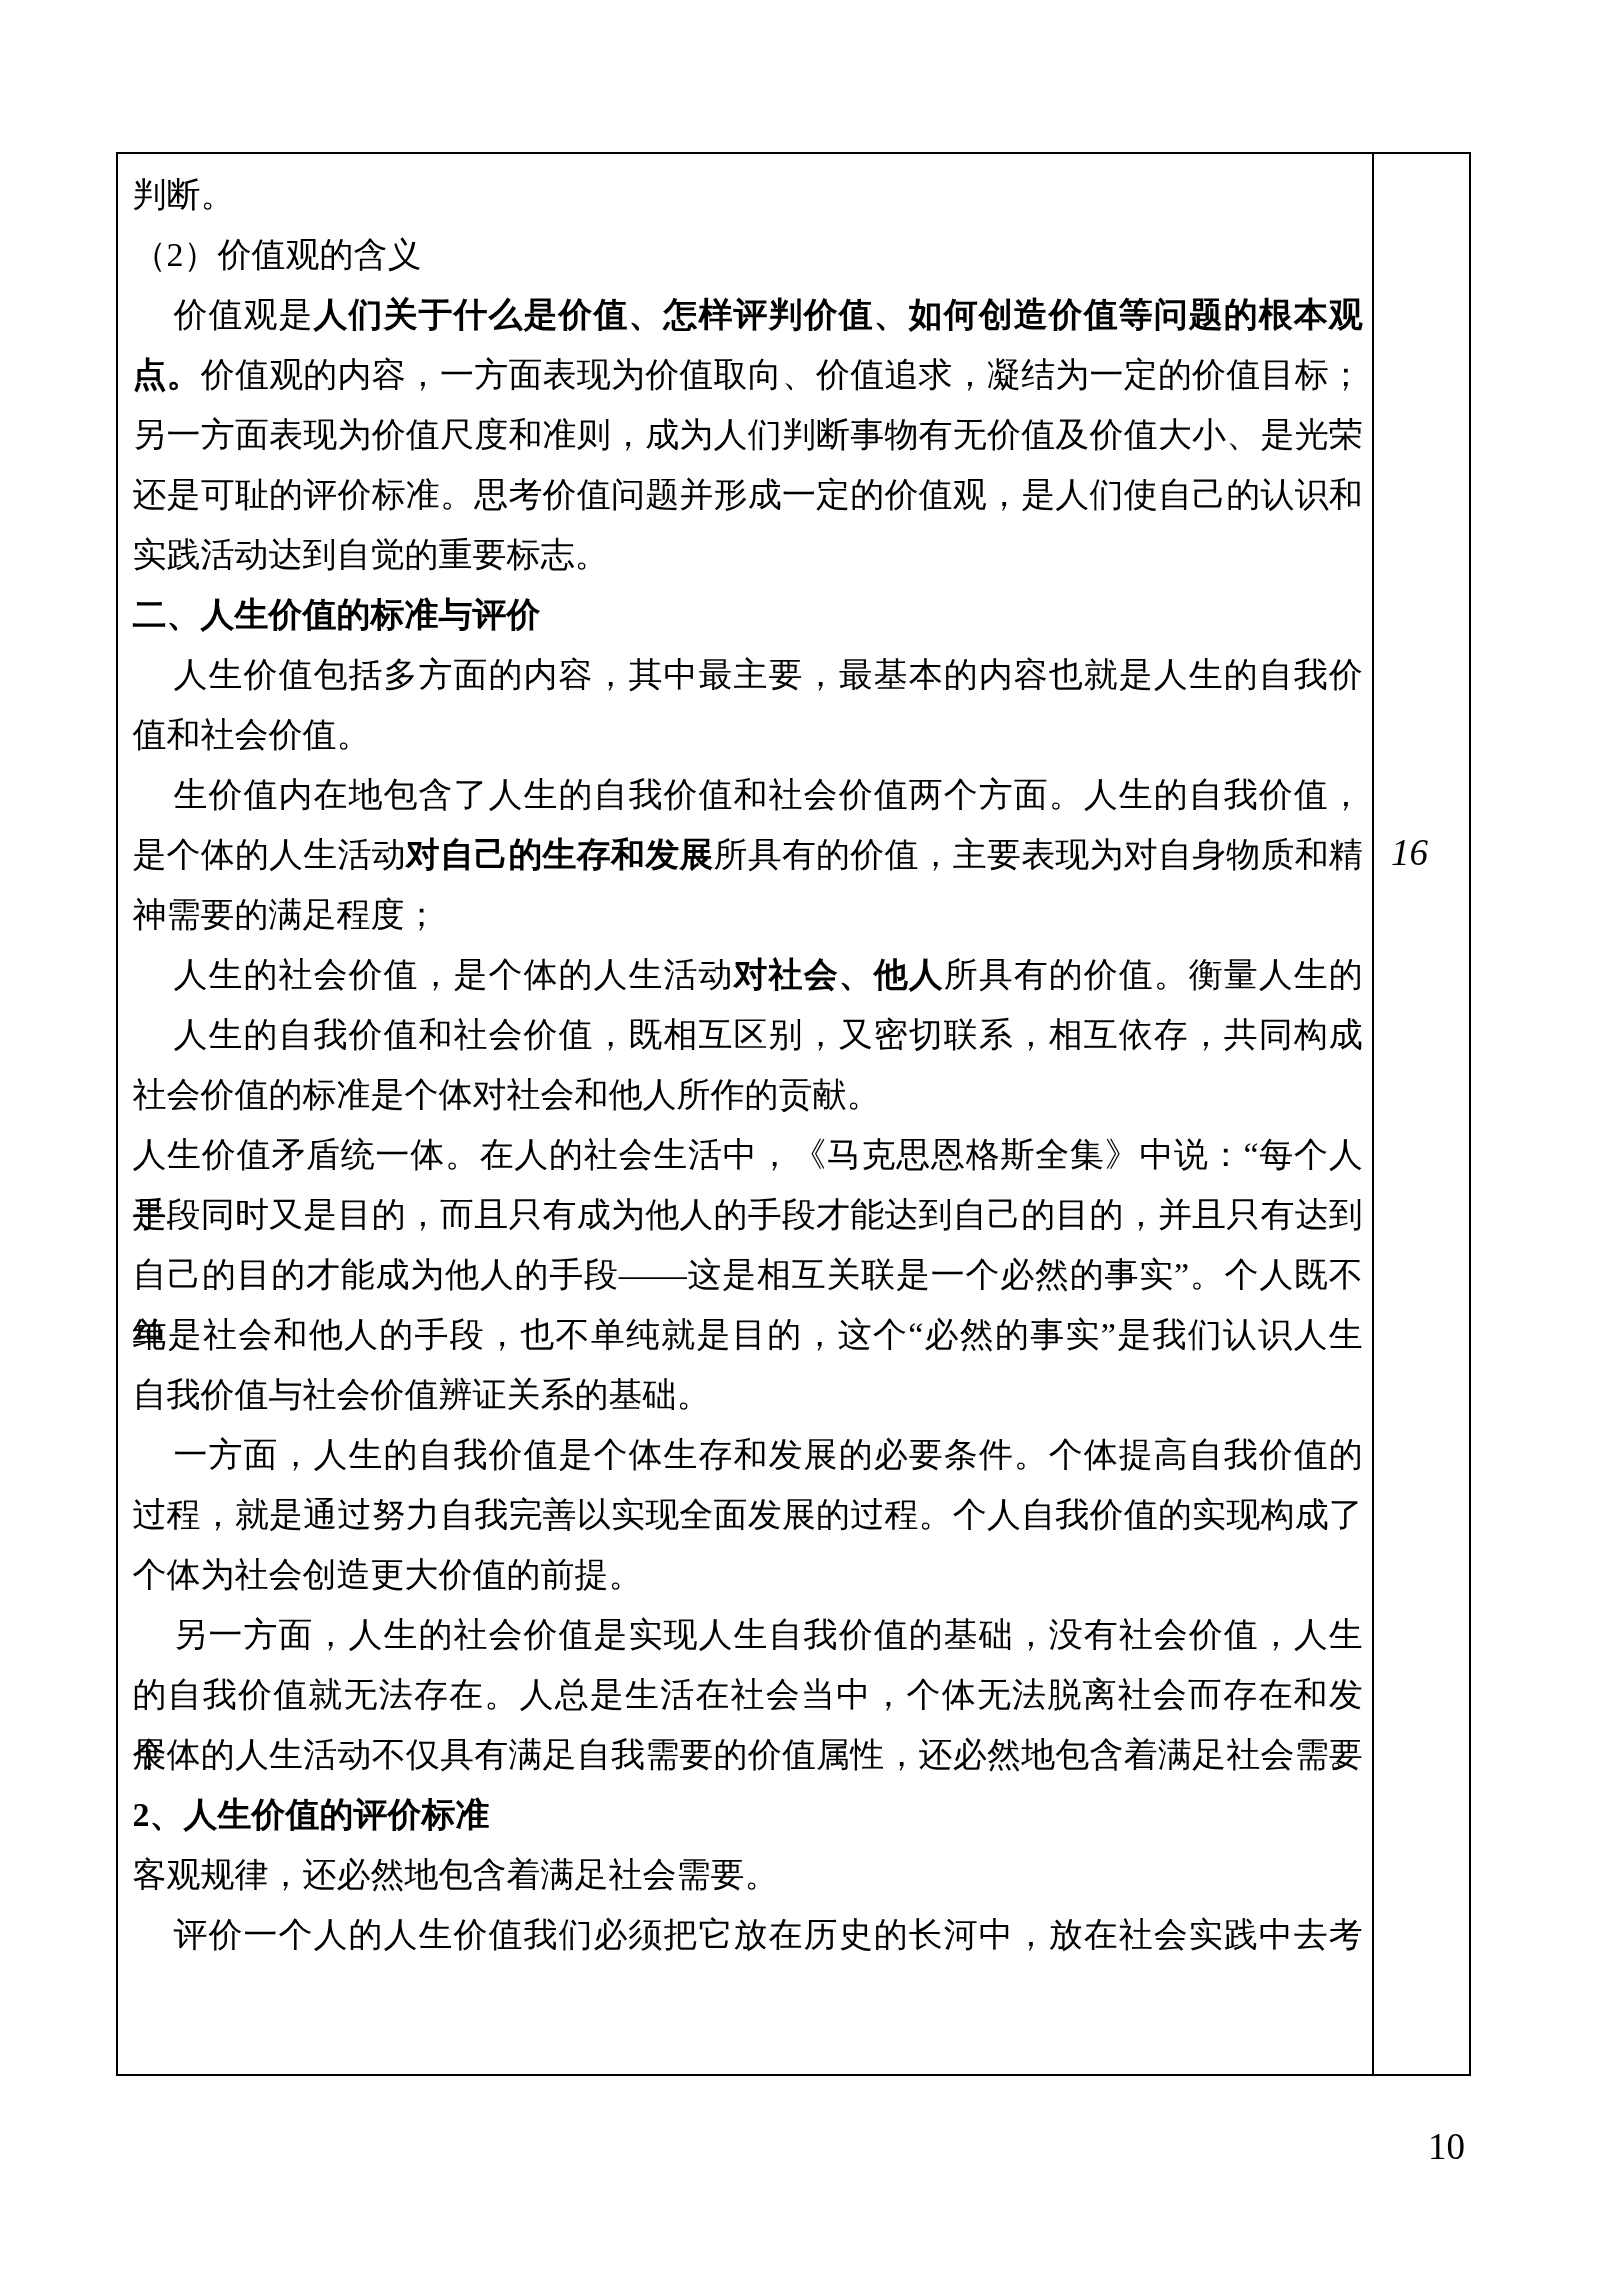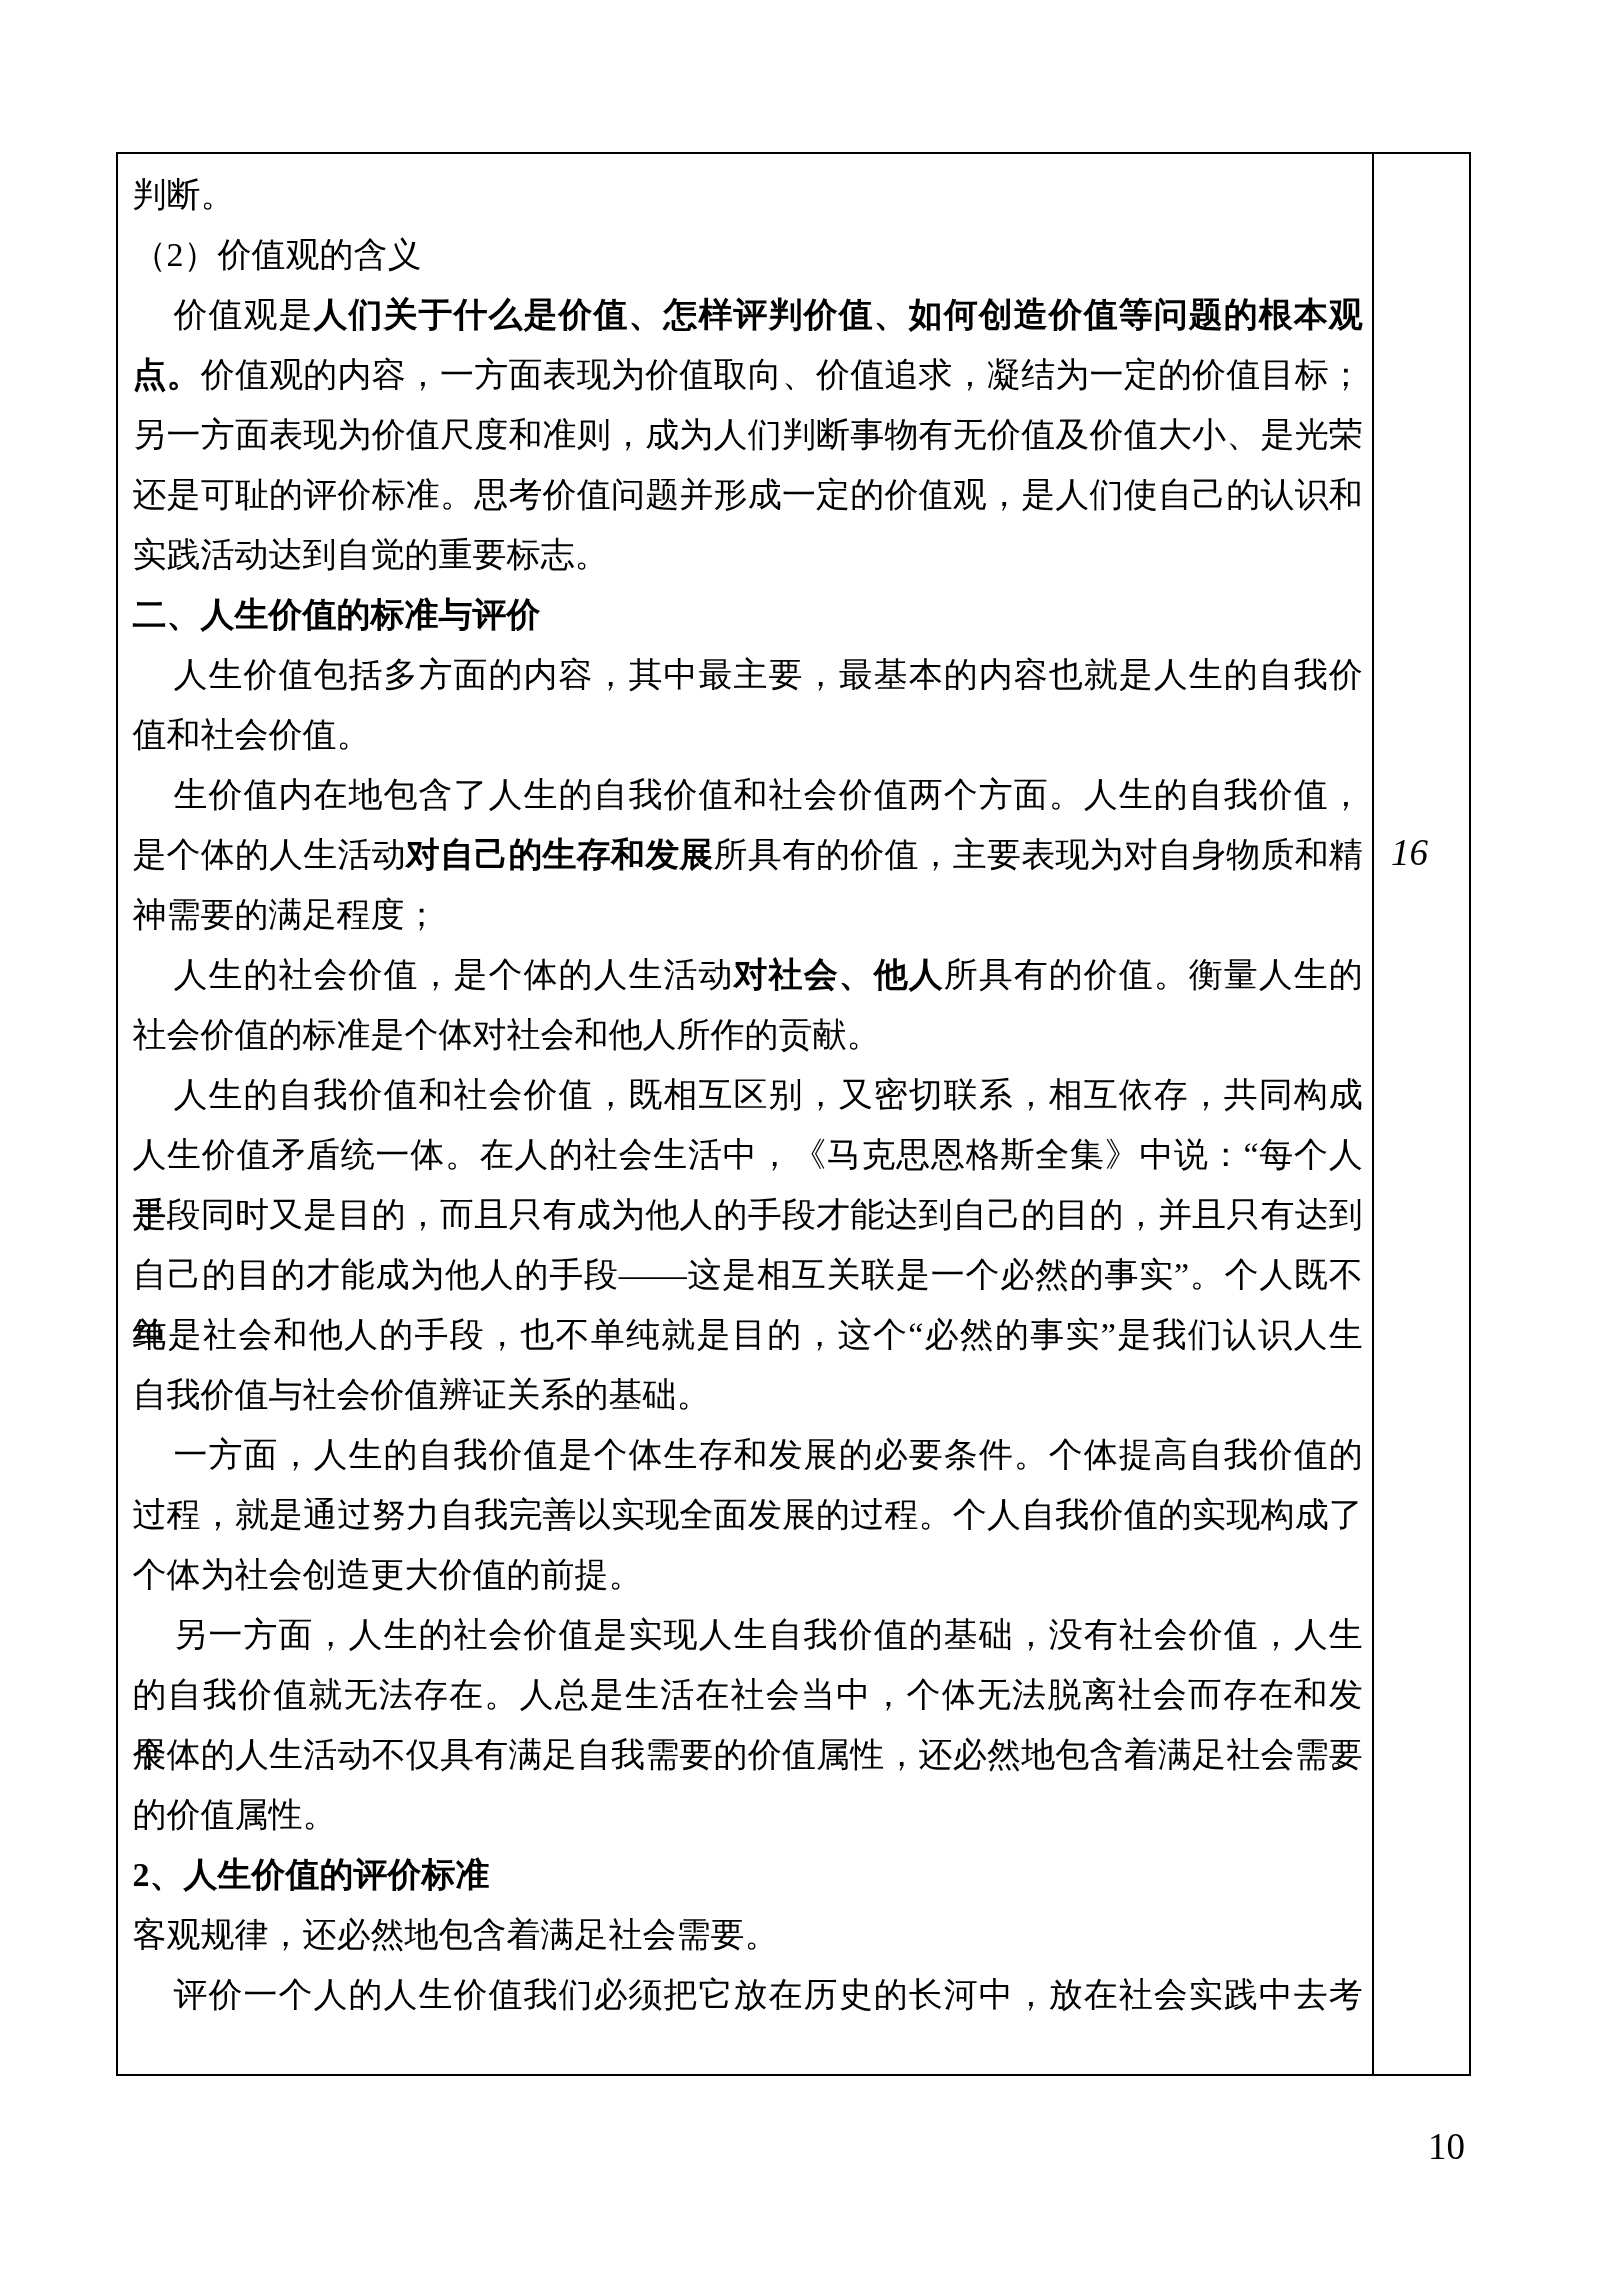--- a/index.html
+++ b/index.html
@@ -53,34 +53,33 @@
       <div class="line fill"><span>另一方面表现为价值尺度和准则，成为人们判断事物有无价值及价值大小、是光荣</span></div>
       <div class="line fill"><span>还是可耻的评价标准。思考价值问题并形成一定的价值观，是人们使自己的认识和</span></div>
       <div class="line"><span>实践活动达到自觉的重要标志。</span></div>
       <div class="line"><span class="bold">二、人生价值的标准与评价</span></div>
       <div class="line fill" style="text-indent: 41px;"><span>人生价值包括多方面的内容，其中最主要，最基本的内容也就是人生的自我价</span></div>
       <div class="line"><span>值和社会价值。</span></div>
       <div class="line fill" style="text-indent: 41px;"><span>生价值内在地包含了人生的自我价值和社会价值两个方面。人生的自我价值，</span></div>
       <div class="line fill"><span>是个体的人生活动</span><span class="bold">对自己的生存和发展</span><span>所具有的价值，主要表现为对自身物质和精</span></div>
       <div class="line"><span>神需要的满足程度；</span></div>
       <div class="line fill" style="text-indent: 41px;"><span>人生的社会价值，是个体的人生活动</span><span class="bold">对社会、他人</span><span>所具有的价值。衡量人生的</span></div>
+      <div class="line fill" style="text-indent: 41px;"><span>人生的自我价值和社会价值，既相互区别，又密切联系，相互依存，共同构成</span></div>
       <div class="line"><span>社会价值的标准是个体对社会和他人所作的贡献。</span></div>
-      <div class="line fill" style="text-indent: 41px;"><span>人生的自我价值和社会价值，既相互区别，又密切联系，相互依存，共同构成</span></div>
       <div class="line fill"><span>人生价值矛盾统一体。在人的社会生活中，《马克思恩格斯全集》中说：“每个人是</span></div>
       <div class="line fill"><span>手段同时又是目的，而且只有成为他人的手段才能达到自己的目的，并且只有达到</span></div>
       <div class="line fill"><span>自己的目的才能成为他人的手段——这是相互关联是一个必然的事实”。个人既不单</span></div>
       <div class="line fill"><span>纯是社会和他人的手段，也不单纯就是目的，这个“必然的事实”是我们认识人生</span></div>
       <div class="line"><span>自我价值与社会价值辨证关系的基础。</span></div>
       <div class="line fill" style="text-indent: 41px;"><span>一方面，人生的自我价值是个体生存和发展的必要条件。个体提高自我价值的</span></div>
       <div class="line fill"><span>过程，就是通过努力自我完善以实现全面发展的过程。个人自我价值的实现构成了</span></div>
       <div class="line"><span>个体为社会创造更大价值的前提。</span></div>
       <div class="line fill" style="text-indent: 41px;"><span>另一方面，人生的社会价值是实现人生自我价值的基础，没有社会价值，人生</span></div>
       <div class="line fill"><span>的自我价值就无法存在。人总是生活在社会当中，个体无法脱离社会而存在和发展。</span></div>
       <div class="line fill"><span>个体的人生活动不仅具有满足自我需要的价值属性，还必然地包含着满足社会需要</span></div>
-      <div class="line"><span>的价值属性。</span></div>
       <div class="line"><span class="bold">2、人生价值的评价标准</span></div>
       <div class="line"><span>客观规律，还必然地包含着满足社会需要。</span></div>
       <div class="line fill" style="text-indent: 41px;"><span>评价一个人的人生价值我们必须把它放在历史的长河中，放在社会实践中去考</span></div>
     </div>
   <div class="side-cell">
     <div class="margin-note">16</div>
   </div>
 </div>
 
 <div class="page-number">10</div>

